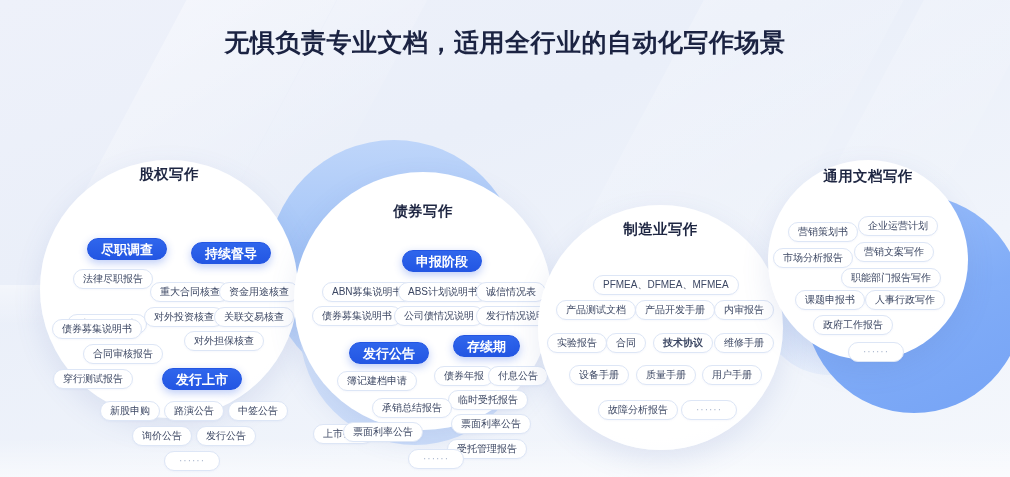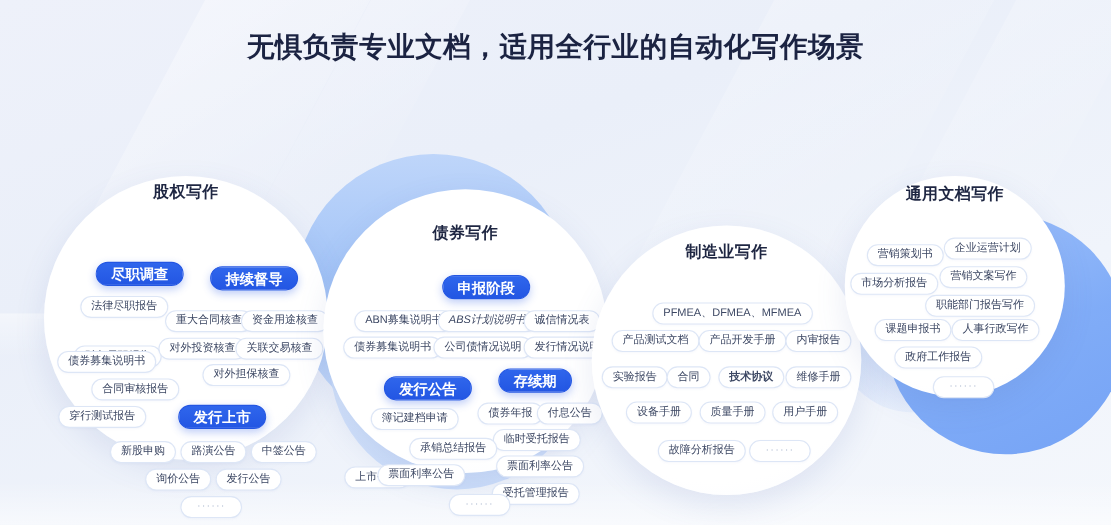--- a/index.html
+++ b/index.html
@@ -189,21 +189,21 @@
       <div class="chip" style="left: 124px; top: 241px;">路演公告</div>
       <div class="chip" style="left: 188px; top: 241px;">中签公告</div>
       <div class="chip" style="left: 92px; top: 266px;">询价公告</div>
       <div class="chip" style="left: 156px; top: 266px;">发行公告</div>
       <div class="chip ellipsis" style="left: 124px; top: 291px;">······</div>
     </div>
     <div class="bubble" style="left: 294px; top: 172px; width: 258px; height: 258px;">
       <div class="bubble-title" style="top: 30px;">债券写作</div>
       <div class="chip accent" style="left: 108px; top: 78px;">申报阶段</div>
       <div class="chip" style="left: 28px; top: 110px;">ABN募集说明书</div>
-      <div class="chip" style="left: 104px; top: 110px; font-style: italic;">ABS计划说明书</div>
+      <div class="chip" style="left: 104px; top: 110px;">ABS计划说明书</div>
       <div class="chip" style="left: 182px; top: 110px;">诚信情况表</div>
       <div class="chip" style="left: 18px; top: 134px;">债券募集说明书</div>
       <div class="chip" style="left: 100px; top: 134px;">公司债情况说明</div>
       <div class="chip" style="left: 182px; top: 134px;">发行情况说明</div>
       <div class="chip accent" style="left: 159px; top: 163px;">存续期</div>
       <div class="chip accent" style="left: 55px; top: 170px;">发行公告</div>
       <div class="chip" style="left: 140px; top: 194px;">债券年报</div>
       <div class="chip" style="left: 194px; top: 194px;">付息公告</div>
       <div class="chip" style="left: 43px; top: 199px;">簿记建档申请</div>
       <div class="chip" style="left: 154px; top: 218px;">临时受托报告</div>

